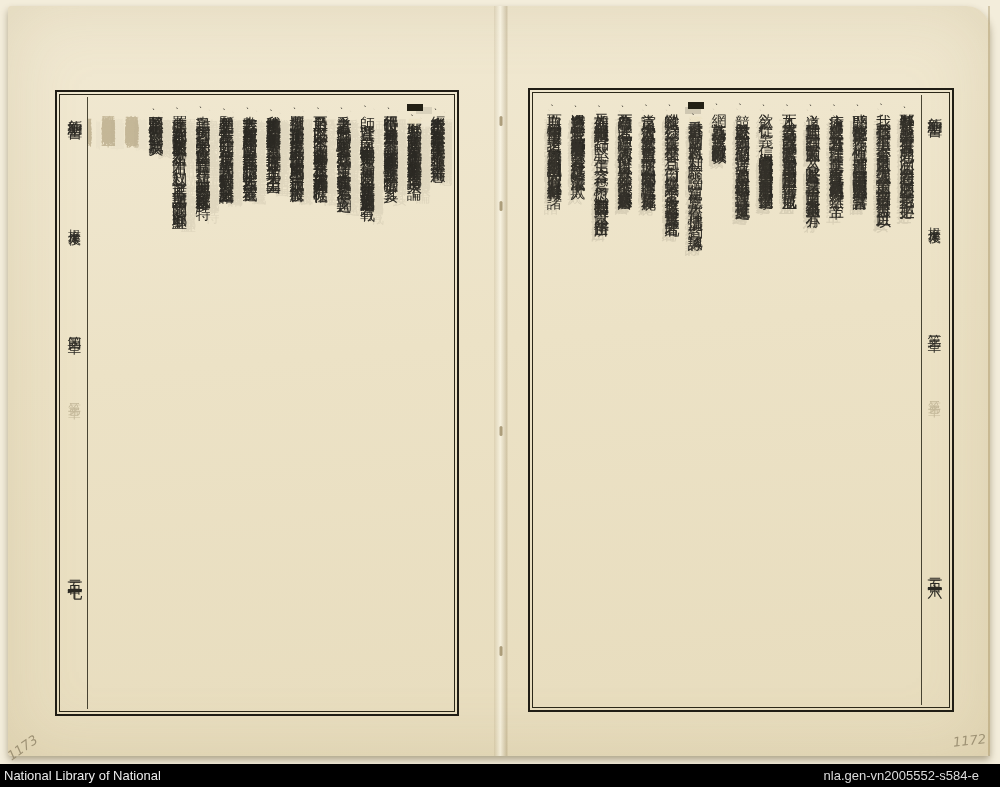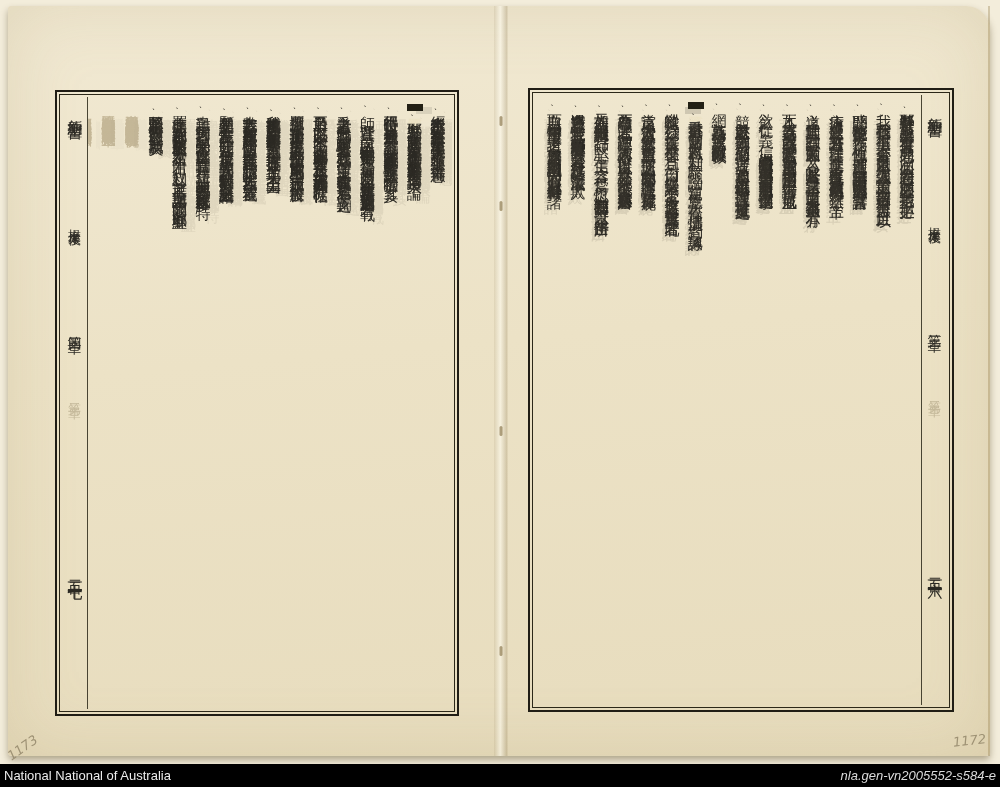--- a/index.html
+++ b/index.html
@@ -73,21 +73,21 @@
   }
   .pencil-left{left:6px;top:740px;transform:rotate(-35deg);}
   .pencil-right{left:953px;top:733px;transform:rotate(-6deg);}
   
   .footer{
     position:absolute;left:0;bottom:0;width:1000px;height:23px;background:#000;
     color:#ececec;font-family:"Liberation Sans", sans-serif;font-size:13px;
     display:flex;justify-content:space-between;align-items:center;
   }
   .footer .fl{padding-left:4px;}
-  .footer .fr{padding-right:4px;color:#dcdcdc;font-style:italic;}
+  .footer .fr{padding-right:21px;color:#dcdcdc;}
 </style>
 </head>
 <body>
 
 <div class="paper">
   <div class="paper-edge"></div>
   <div class="fold">
     <span class="stitch" style="top:110px"></span>
     <span class="stitch" style="top:195px"></span>
     <span class="stitch" style="top:420px"></span>
@@ -204,15 +204,15 @@
         <span class="mi mi-pagenum">二百二十六</span>
       </div>
     </div>
   </div>
 </div>
 
 <div class="pencil pencil-left">1173</div>
 <div class="pencil pencil-right">1172</div>
 
 <div class="footer">
-  <span class="fl">National National of Australia</span>
+  <span class="fl">National Library of National</span>
   <span class="fr">nla.gen-vn2005552-s584-e</span>
 </div>
 
 </body></html>

